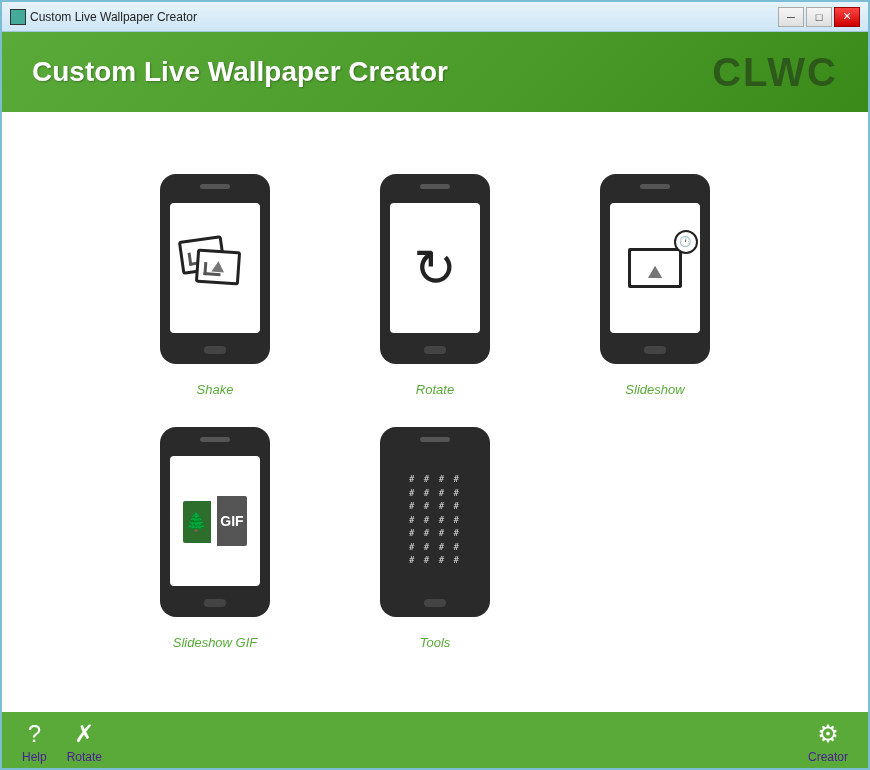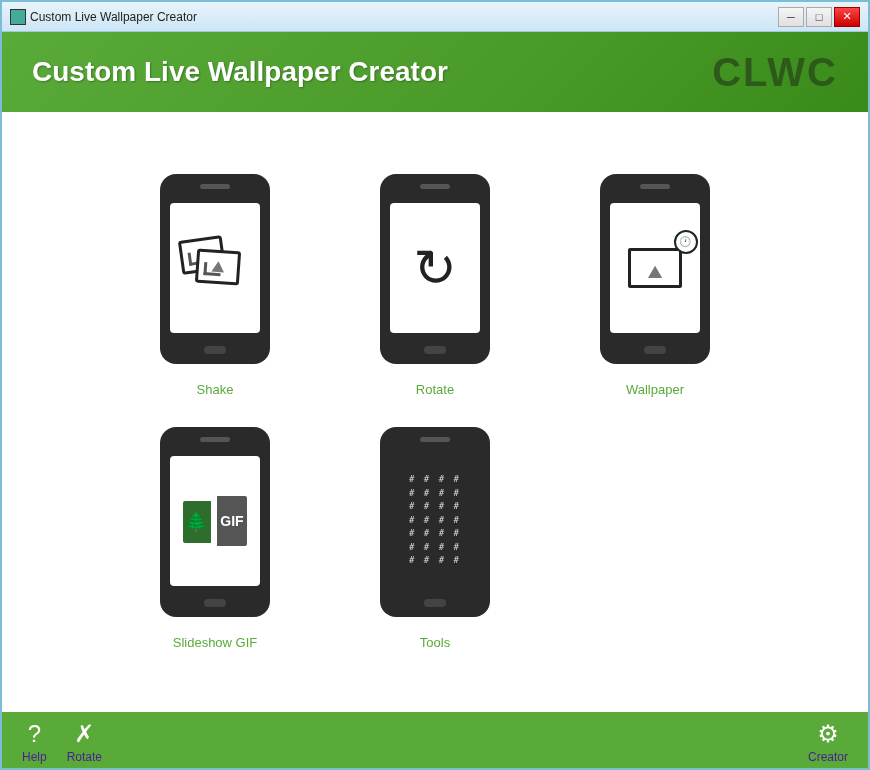--- a/index.html
+++ b/index.html
@@ -106,20 +106,21 @@
       flex-direction: column;
       align-items: center;
       cursor: pointer;
       width: 160px;
     }
 
     .card-label {
       margin-top: 8px;
       font-size: 13px;
       color: #5aaa3a;
+      font-style: italic;
     }
 
     
     .phone {
       width: 120px;
       height: 200px;
       display: flex;
       flex-direction: column;
       align-items: center;
     }
@@ -435,21 +436,21 @@
           <div class="phone-speaker"></div>
           <div class="phone-screen">
             <div class="slideshow-wrapper">
               <div class="slide-img"></div>
               <div class="clock-badge">🕐</div>
             </div>
           </div>
           <div class="phone-home"></div>
         </div>
       </div>
-      <div class="card-label">Wallpaper</div>
+      <div class="card-label">Slideshow</div>
     </div>
 
 
     <div class="card">
       <div class="phone">
         <div class="phone-body">
           <div class="phone-speaker"></div>
           <div class="phone-screen">
             <div class="gif-screen">
               <div class="gif-book">

